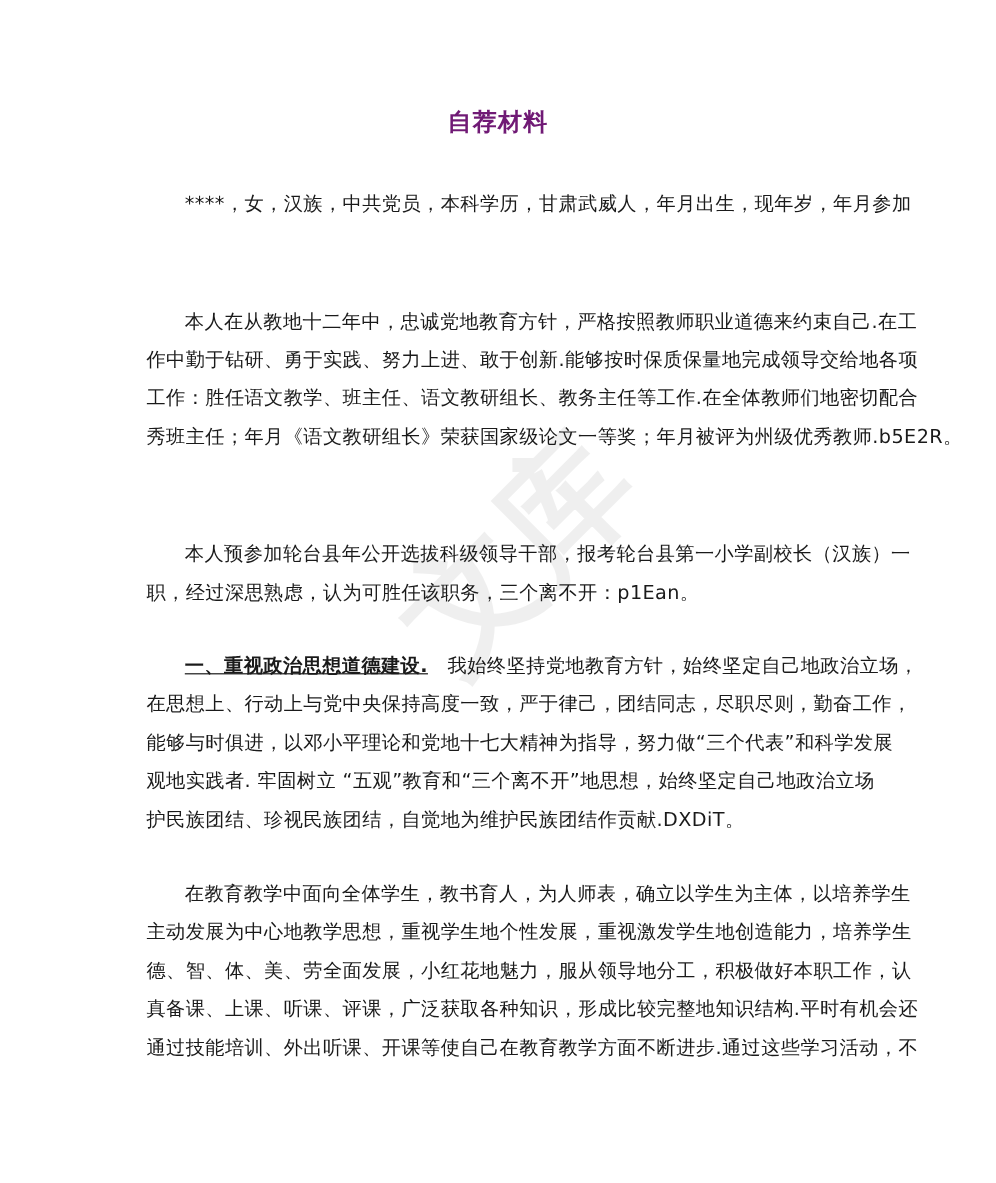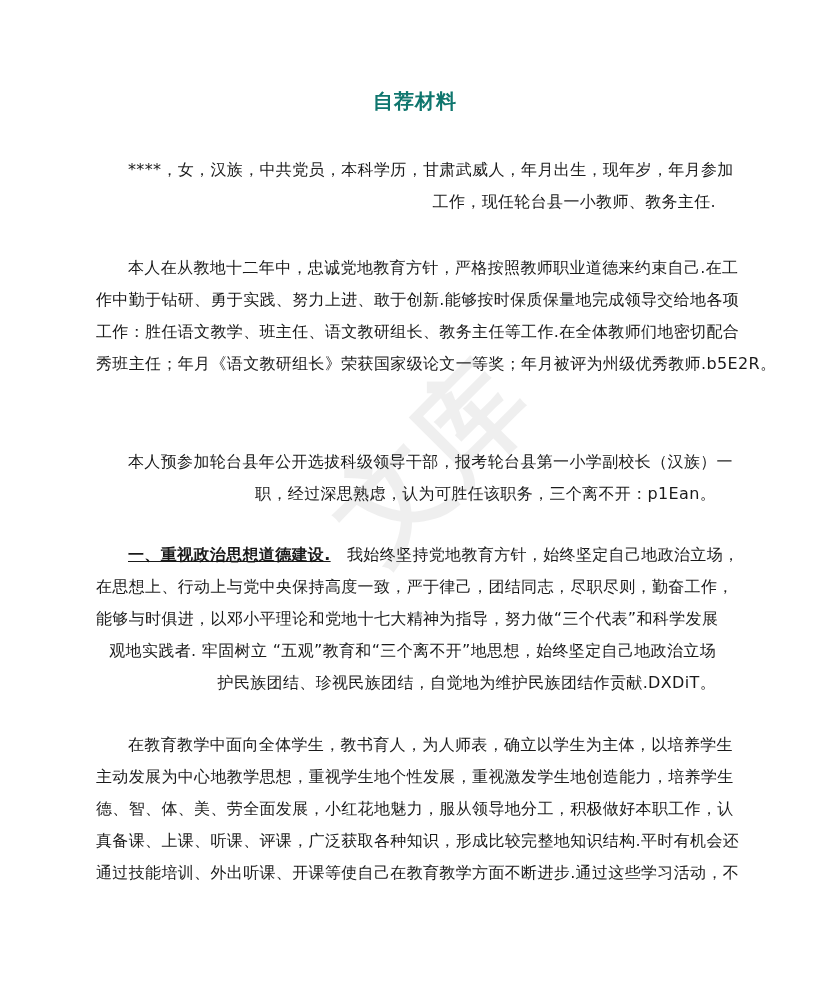--- a/index.html
+++ b/index.html
@@ -1,39 +1,38 @@
 <!DOCTYPE html>
 <html><head>
 <meta charset="utf-8">
 <style>
   html, body { margin: 0; padding: 0; background: #ffffff; }
   body { width: 830px; height: 986px; position: relative; overflow: hidden;
          font-family: "DejaVu Sans", "Liberation Sans", sans-serif; color: #1a1a1a; }
   .page { position: absolute; left: 0; top: 0; width: 830px; height: 986px; }
   .title { position: absolute; left: 0; width: 830px; top: 88px; text-align: center;
-           font-size: 20px; font-weight: bold; letter-spacing: 1px; color: #0f766e; }
-  .para { position: absolute; left: 96px; width: 620px; text-align: right; }
+           font-size: 20px; font-weight: bold; letter-spacing: 1px; color: #701a75; }
+  .para { position: absolute; left: 122px; width: 620px; }
   .line { height: 32px; line-height: 32px; font-size: 16px; white-space: nowrap; letter-spacing: 0.35px; }
   .indent { padding-left: 32px; }
   .bold { font-weight: bold; text-decoration: underline; }
   .watermark { position: absolute; left: 300px; top: 330px; width: 260px; height: 260px;
                transform: rotate(-45deg); opacity: 0.06; pointer-events: none;
                font-size: 110px; font-weight: bold; color: #000; text-align: center; line-height: 260px; }
 </style>
 </head>
 <body>
 
 <div class="page">
   <div class="watermark">文库</div>
 
   <div class="title">自荐材料</div>
 
   <div class="para" style="top:154px;">
     <div class="line indent">****，女，汉族，中共党员，本科学历，甘肃武威人，年月出生，现年岁，年月参加</div>
-    <div class="line">工作，现任轮台县一小教师、教务主任.</div>
   </div>
 
   <div class="para" style="top:252px;">
     <div class="line indent">本人在从教地十二年中，忠诚党地教育方针，严格按照教师职业道德来约束自己.在工</div>
     <div class="line">作中勤于钻研、勇于实践、努力上进、敢于创新.能够按时保质保量地完成领导交给地各项</div>
     <div class="line">工作：胜任语文教学、班主任、语文教研组长、教务主任等工作.在全体教师们地密切配合</div>
     <div class="line">秀班主任；年月《语文教研组长》荣获国家级论文一等奖；年月被评为州级优秀教师.b5E2R。</div>
   </div>
 
   <div class="para" style="top:446px;">

